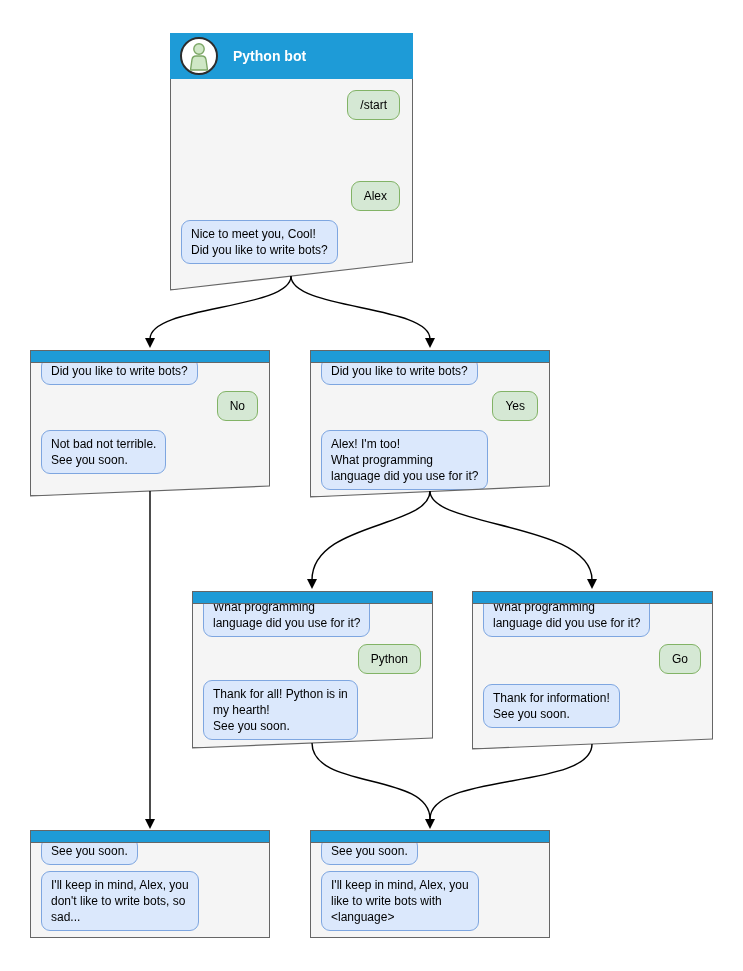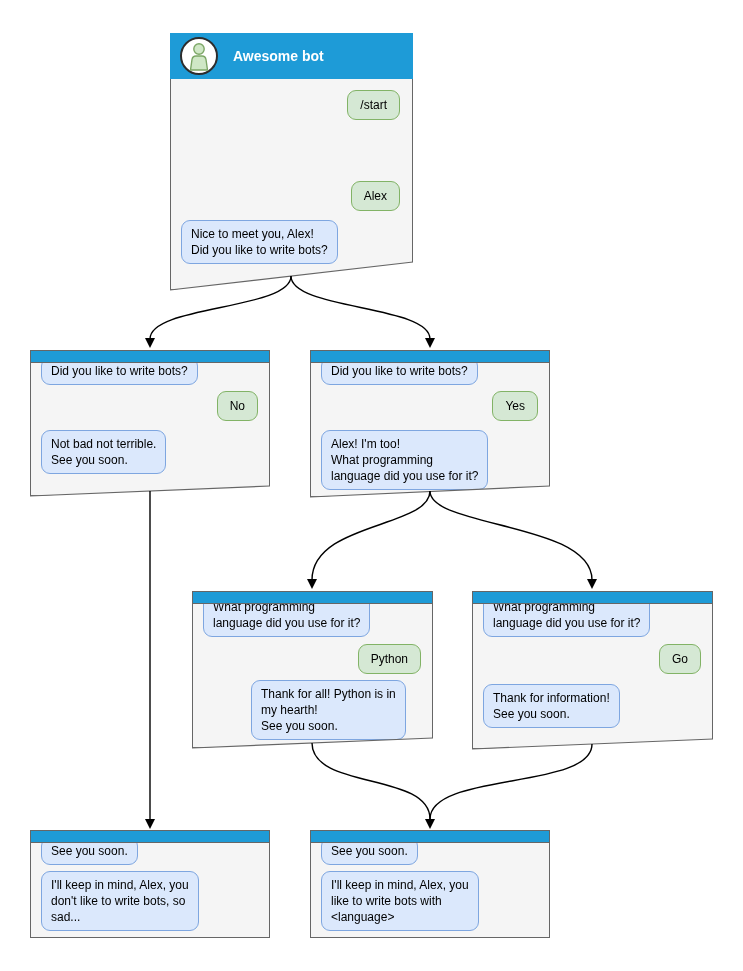--- a/index.html
+++ b/index.html
@@ -59,21 +59,21 @@
   #win-root .m1 { left:10px;  top:96px; }
   #win-root .m2 { right:12px; top:147px; }
   #win-root .m3 { left:10px;  top:186px; }
 
   #win-no .m0,  #win-yes .m0 { left:10px; top:6px; }
   #win-no .m1,  #win-yes .m1 { right:11px; top:40px; }
   #win-no .m2,  #win-yes .m2 { left:10px; top:79px; }
 
   #win-python .m0, #win-go .m0 { left:10px; top:1px; }
   #win-python .m1, #win-go .m1 { right:11px; top:52px; }
-  #win-python .m2 { left:10px; top:88px;margin-left:48px; }
+  #win-python .m2 { left:10px; top:88px; }
   #win-go .m2     { left:10px; top:92px; }
 
   #win-end-no .m0, #win-end-yes .m0 { left:10px; top:6px; }
   #win-end-no .m1, #win-end-yes .m1 { left:10px; top:40px; }
 
   svg.overlay { position:absolute; left:0; top:0; z-index:5; pointer-events:none; }
   .arrow { fill:none; stroke:var(--arrow-color,#000); stroke-width:1.4; }
   .arrowhead { fill:var(--arrow-color,#000); stroke:none; }
   .edge { stroke:var(--window-border,#666666); stroke-width:1.2; fill:none; }
 </style>
@@ -83,30 +83,30 @@
 <div class="canvas">
 
   <div class="win" id="win-root">
     <div class="header">
       <div class="avatar">
         <svg width="26" height="29" viewBox="0 0 26 29">
           <circle cx="13" cy="7" r="5.2" fill="#CFE7C6" stroke="#7CA666" stroke-width="1.4"></circle>
           <path d="M4.5,28 L6,17.5 Q6.6,14 10,14 L16,14 Q19.4,14 20,17.5 L21.5,28 Z" fill="#CFE7C6" stroke="#7CA666" stroke-width="1.4"></path>
         </svg>
       </div>
-      <div class="title">Awesome bot</div>
+      <div class="title">Python bot</div>
     </div>
     <div class="bubble user m0">
       <div>/start</div>
     </div>
     <div class="bubble user m2">
       <div>Alex</div>
     </div>
     <div class="bubble bot m3">
-      <div>Nice to meet you, Alex!</div>
+      <div>Nice to meet you, Cool!</div>
       <div>Did you like to write bots?</div>
     </div>
   </div>
 
   <div class="win" id="win-no">
     <div class="bar"></div>
     <div class="bubble bot m0">
       <div>Did you like to write bots?</div>
     </div>
     <div class="bubble user m1">

